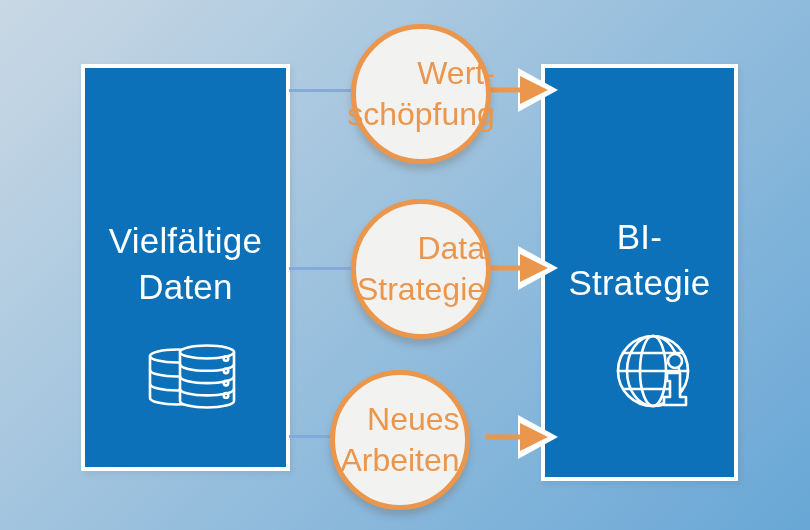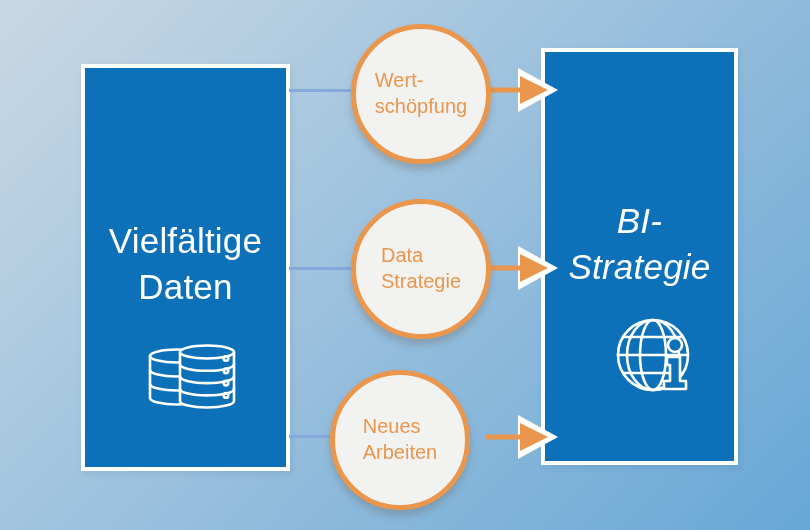--- a/index.html
+++ b/index.html
@@ -10,21 +10,21 @@
     font-family:"Liberation Sans", sans-serif;
     background:linear-gradient(135deg, var(--bg-start,#c9d8e4) 0%, var(--bg-end,#68a7d6) 100%);
   }
   .box{
     position:absolute;
     background:var(--box-blue,#0d71b9);
     border:4px solid #fff;
     box-shadow:2px 3px 6px rgba(40,70,100,0.10);
   }
   .box-left{left:81px;top:64px;width:201px;height:399px;}
-  .box-right{left:541px;top:48px;width:189px;height:409px;font-style:italic;}
+  .box-right{left:541px;top:64px;width:189px;height:409px;}
   .box-title{
     position:absolute;left:0;right:0;
     text-align:center;
     color:#fff;
     font-size:35px;
     line-height:1.32;
     white-space:pre-line;
     letter-spacing:0.2px;
   }
   .box-left .box-title{top:150px;}
@@ -55,23 +55,23 @@
     border:5px solid var(--accent-orange,#ea964d);
     background:var(--circle-fill,#f2f2f1);
     box-shadow:0 6px 7px rgba(110,110,110,0.35);
     display:flex;align-items:center;justify-content:center;
     z-index:3;
   }
   .circle.n1{left:351px;top:24px;}
   .circle.n2{left:351px;top:199px;}
   .circle.n3{left:330px;top:370px;}
   .circle-label{
-    text-align:left;
+    text-align:right;
     color:var(--accent-orange,#ea964d);
-    font-size:20px;
+    font-size:32px;
     line-height:1.29;
     white-space:pre-line;
   }
 </style>
 </head>
 <body>
 
 <div class="stage">
 
   <div class="box box-left">

